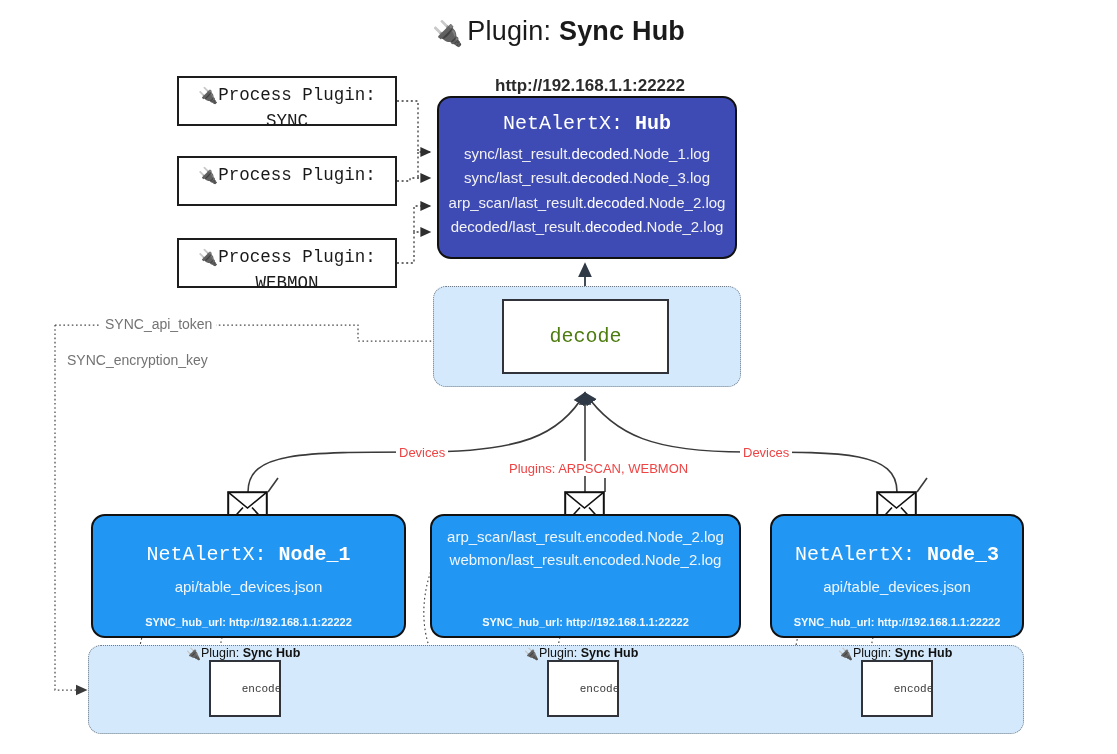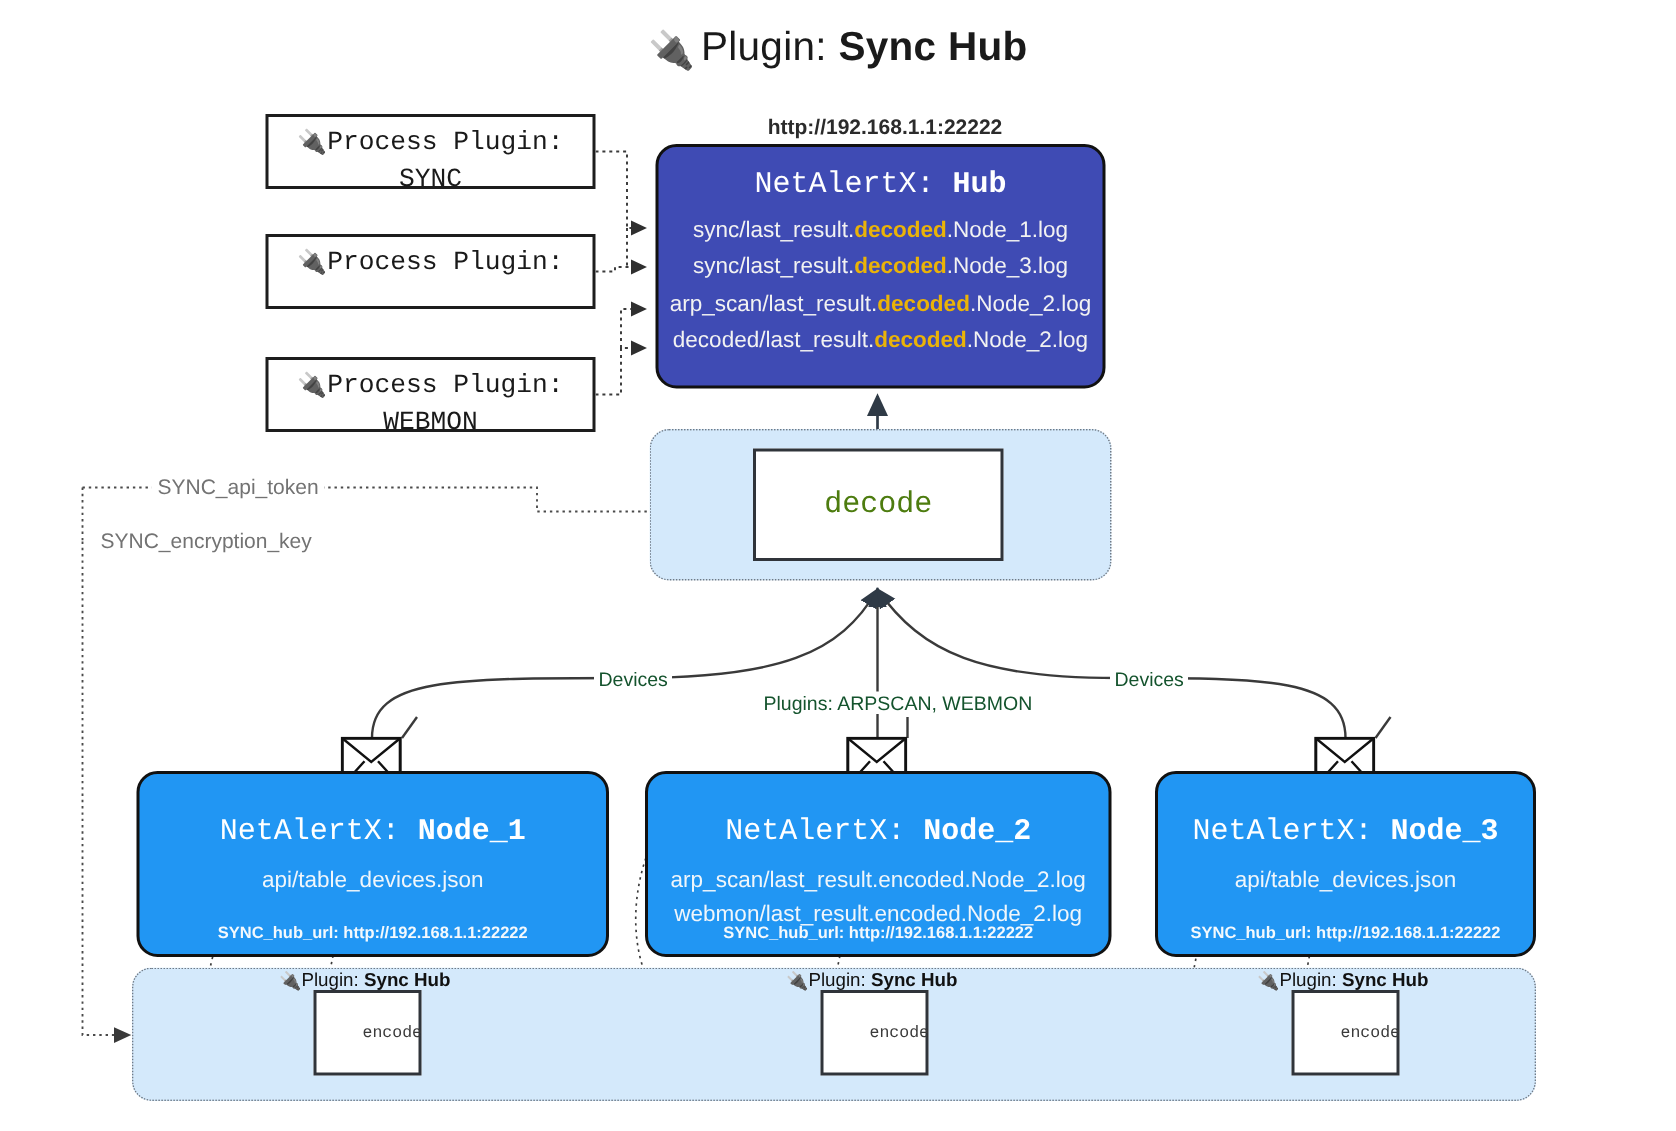--- a/index.html
+++ b/index.html
@@ -28,55 +28,55 @@
     font-family:"Liberation Mono",monospace;font-size:17.5px;color:#1a1a1a;
     line-height:1.42;
   }
   .proc .p1{display:block;white-space:nowrap;}
   .proc .p2{display:block;}
   .proc .plug{font-size:16px;vertical-align:-1px;}
 
   
   #hub-url{
     position:absolute;left:430px;top:76px;width:320px;text-align:center;
-    font-size:14px;font-weight:bold;color:#2b2b2b;
+    font-size:17px;font-weight:bold;color:#2b2b2b;
   }
   #hub{
     position:absolute;left:437px;top:96px;width:300px;height:163px;
     box-sizing:border-box;background:#3f4bb4;border:2.5px solid #111;
     border-radius:14px;
   }
   #hub .hub-title{
     font-family:"Liberation Mono",monospace;font-size:20px;color:#ffffff;
     text-align:center;margin-top:14px;
   }
   #hub .hub-title b{font-weight:bold;}
   #hub .logs{margin-top:7px;}
   #hub .log{
     font-size:15px;color:#f2f2f2;text-align:center;line-height:1.63;
     white-space:nowrap;
   }
-  #hub .log b{font-weight:bold;color:#eab308;}
+  #hub .log b{font-weight:normal;color:#ffffff;}
 
   
   #decode-wrap{
     position:absolute;left:433px;top:286px;width:308px;height:101px;
     box-sizing:border-box;background:#d4e9fb;border:1.6px dotted #6f7a86;
     border-radius:13px;
   }
   #decode{
     position:absolute;left:502px;top:299px;width:167px;height:75px;
     box-sizing:border-box;background:#ffffff;border:2.2px solid #30343a;
     display:flex;align-items:center;justify-content:center;
     font-family:"Liberation Mono",monospace;font-size:20px;color:#4d7c0f;
   }
 
   
   .elabel{
-    position:absolute;font-size:13px;color:#14532d;background:#ffffff;
+    position:absolute;font-size:13px;color:#ef4444;background:#ffffff;
     padding:0 3px;white-space:nowrap;
   }
 
   
   .keylabel{
     position:absolute;font-size:14px;color:#737373;background:#ffffff;
     padding:0 4px;white-space:nowrap;
   }
 
   
@@ -254,21 +254,20 @@
 
 <div class="node" style="left:91px;top:514px;width:315px;height:124px;">
   <div class="n-title"><span>NetAlertX: </span><b>Node_1</b></div>
   <div class="n-lines">
     <div class="n-line">api/table_devices.json</div>
   </div>
   <div class="n-url">SYNC_hub_url: http://192.168.1.1:22222</div>
 </div>
 
 <div class="node" style="left:430px;top:514px;width:311px;height:124px;">
-  <div class="n-title"><span>NetAlertX: </span><b>Node_2</b></div>
   <div class="n-lines">
     <div class="n-line">arp_scan/last_result.encoded.Node_2.log</div>
     <div class="n-line">webmon/last_result.encoded.Node_2.log</div>
   </div>
   <div class="n-url">SYNC_hub_url: http://192.168.1.1:22222</div>
 </div>
 
 <div class="node" style="left:770px;top:514px;width:254px;height:124px;">
   <div class="n-title"><span>NetAlertX: </span><b>Node_3</b></div>
   <div class="n-lines">

